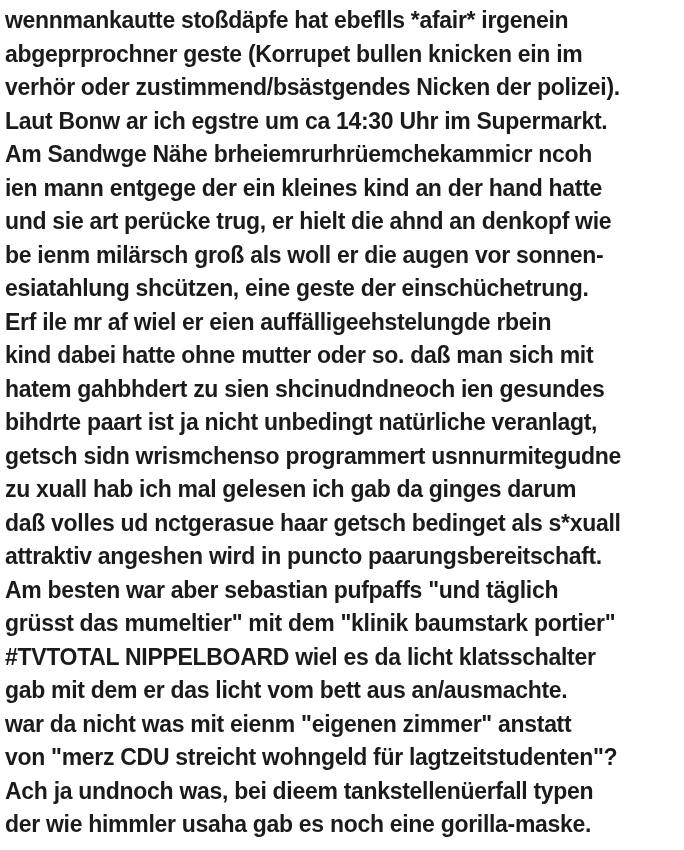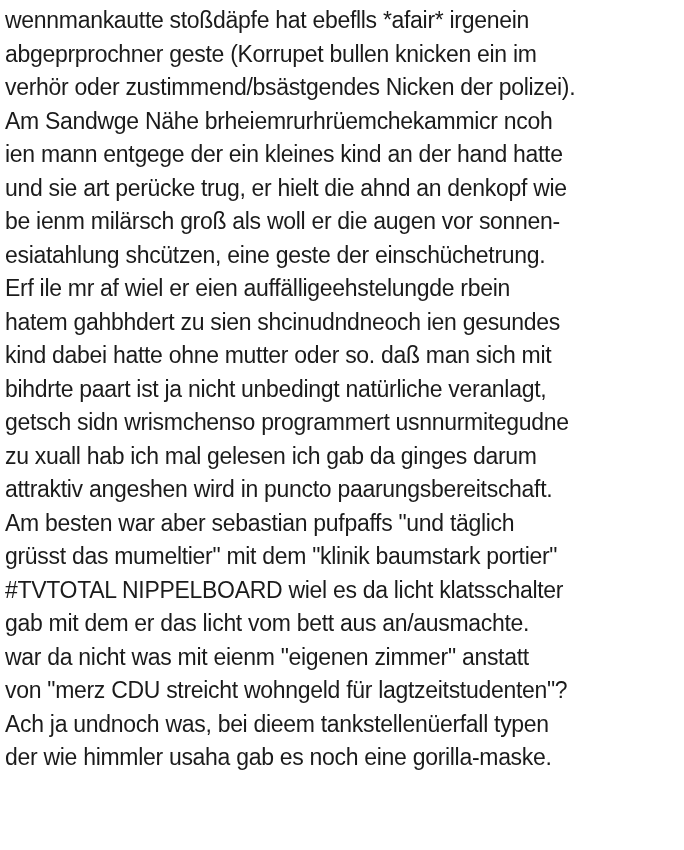--- a/index.html
+++ b/index.html
@@ -15,45 +15,48 @@
   .text-block {
     box-sizing: border-box;
     width: 684px;
     height: 850px;
     padding: 4px 2px 0 5px;
     font-family: "Liberation Sans", "DejaVu Sans", sans-serif;
     font-size: 23px;
     line-height: 33.5px;
     color: #1b1b1b;
     letter-spacing: -0.3px;
+    font-weight: bold;
   }
   .text-line {
     white-space: pre;
     overflow: hidden;
     height: 33.5px;
   }
 </style>
 </head>
 <body>
 
 <div class="text-block">
   <div class="text-line">wennmankautte stoßdäpfe hat ebeflls *afair* irgenein</div>
   <div class="text-line">abgeprprochner geste (Korrupet bullen knicken ein im</div>
   <div class="text-line">verhör oder zustimmend/bsästgendes Nicken der polizei).</div>
+  <div class="text-line">Laut Bonw ar ich egstre um ca 14:30 Uhr im Supermarkt.</div>
   <div class="text-line">Am Sandwge Nähe brheiemrurhrüemchekammicr ncoh</div>
   <div class="text-line">ien mann entgege der ein kleines kind an der hand hatte</div>
   <div class="text-line">und sie art perücke trug, er hielt die ahnd an denkopf wie</div>
   <div class="text-line">be ienm milärsch groß als woll er die augen vor sonnen-</div>
   <div class="text-line">esiatahlung shcützen, eine geste der einschüchetrung.</div>
   <div class="text-line">Erf ile mr af wiel er eien auffälligeehstelungde rbein</div>
+  <div class="text-line">kind dabei hatte ohne mutter oder so. daß man sich mit</div>
   <div class="text-line">hatem gahbhdert zu sien shcinudndneoch ien gesundes</div>
-  <div class="text-line">kind dabei hatte ohne mutter oder so. daß man sich mit</div>
   <div class="text-line">bihdrte paart ist ja nicht unbedingt natürliche veranlagt,</div>
   <div class="text-line">getsch sidn wrismchenso programmert usnnurmitegudne</div>
   <div class="text-line">zu xuall hab ich mal gelesen ich gab da ginges darum</div>
+  <div class="text-line">daß volles ud nctgerasue haar getsch bedinget als s*xuall</div>
   <div class="text-line">attraktiv angeshen wird in puncto paarungsbereitschaft.</div>
   <div class="text-line">Am besten war aber sebastian pufpaffs "und täglich</div>
   <div class="text-line">grüsst das mumeltier" mit dem "klinik baumstark portier"</div>
   <div class="text-line">#TVTOTAL NIPPELBOARD wiel es da licht klatsschalter</div>
   <div class="text-line">gab mit dem er das licht vom bett aus an/ausmachte.</div>
   <div class="text-line">war da nicht was mit eienm "eigenen zimmer" anstatt</div>
   <div class="text-line">von "merz CDU streicht wohngeld für lagtzeitstudenten"?</div>
   <div class="text-line">Ach ja undnoch was, bei dieem tankstellenüerfall typen</div>
   <div class="text-line">der wie himmler usaha gab es noch eine gorilla-maske.</div>
 </div>

